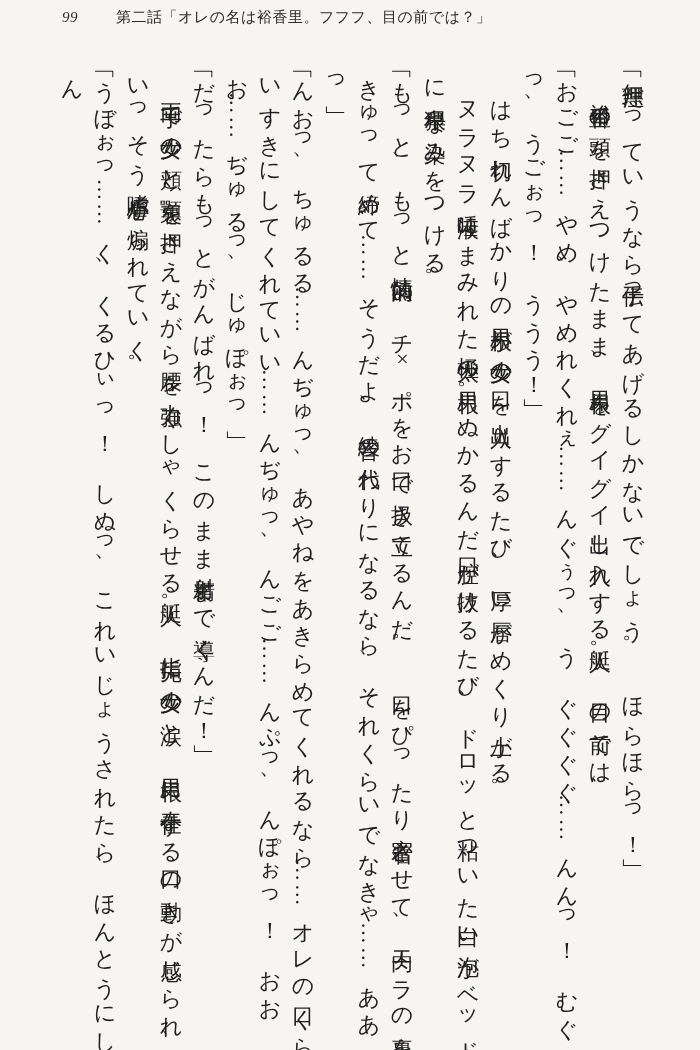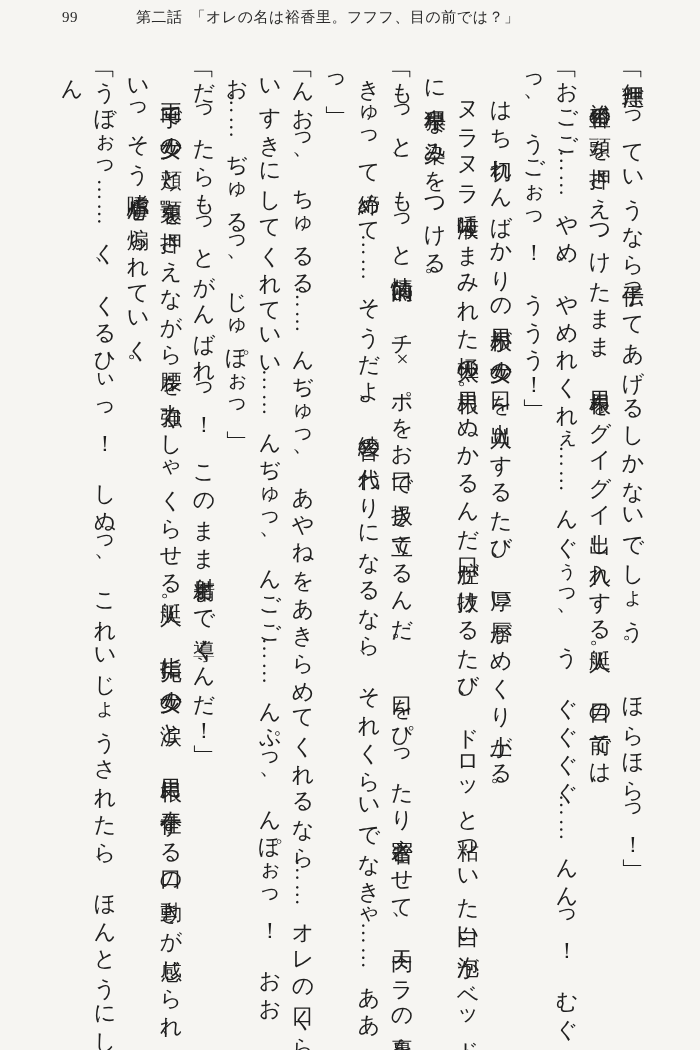--- a/index.html
+++ b/index.html
@@ -20,25 +20,26 @@
     position: absolute;
     top: 8px;
     left: 62px;
     font-size: 15px;
     letter-spacing: 0.5px;
     white-space: nowrap;
     color: #2a2a2a;
   }
   .running-head .pagenum {
     display: inline-block;
-    margin-right: 58px;
+    margin-right: 38px;
+    font-style: italic;
   }
   .running-head .chapter {
     display: inline-block;
-    margin-right: 8px;
+    margin-right: 0;
   }
   
   .body-text {
     position: absolute;
     top: 64px;
     right: 50px;
     height: 990px;
     writing-mode: vertical-rl;
     text-orientation: mixed;
     font-size: 22px;

